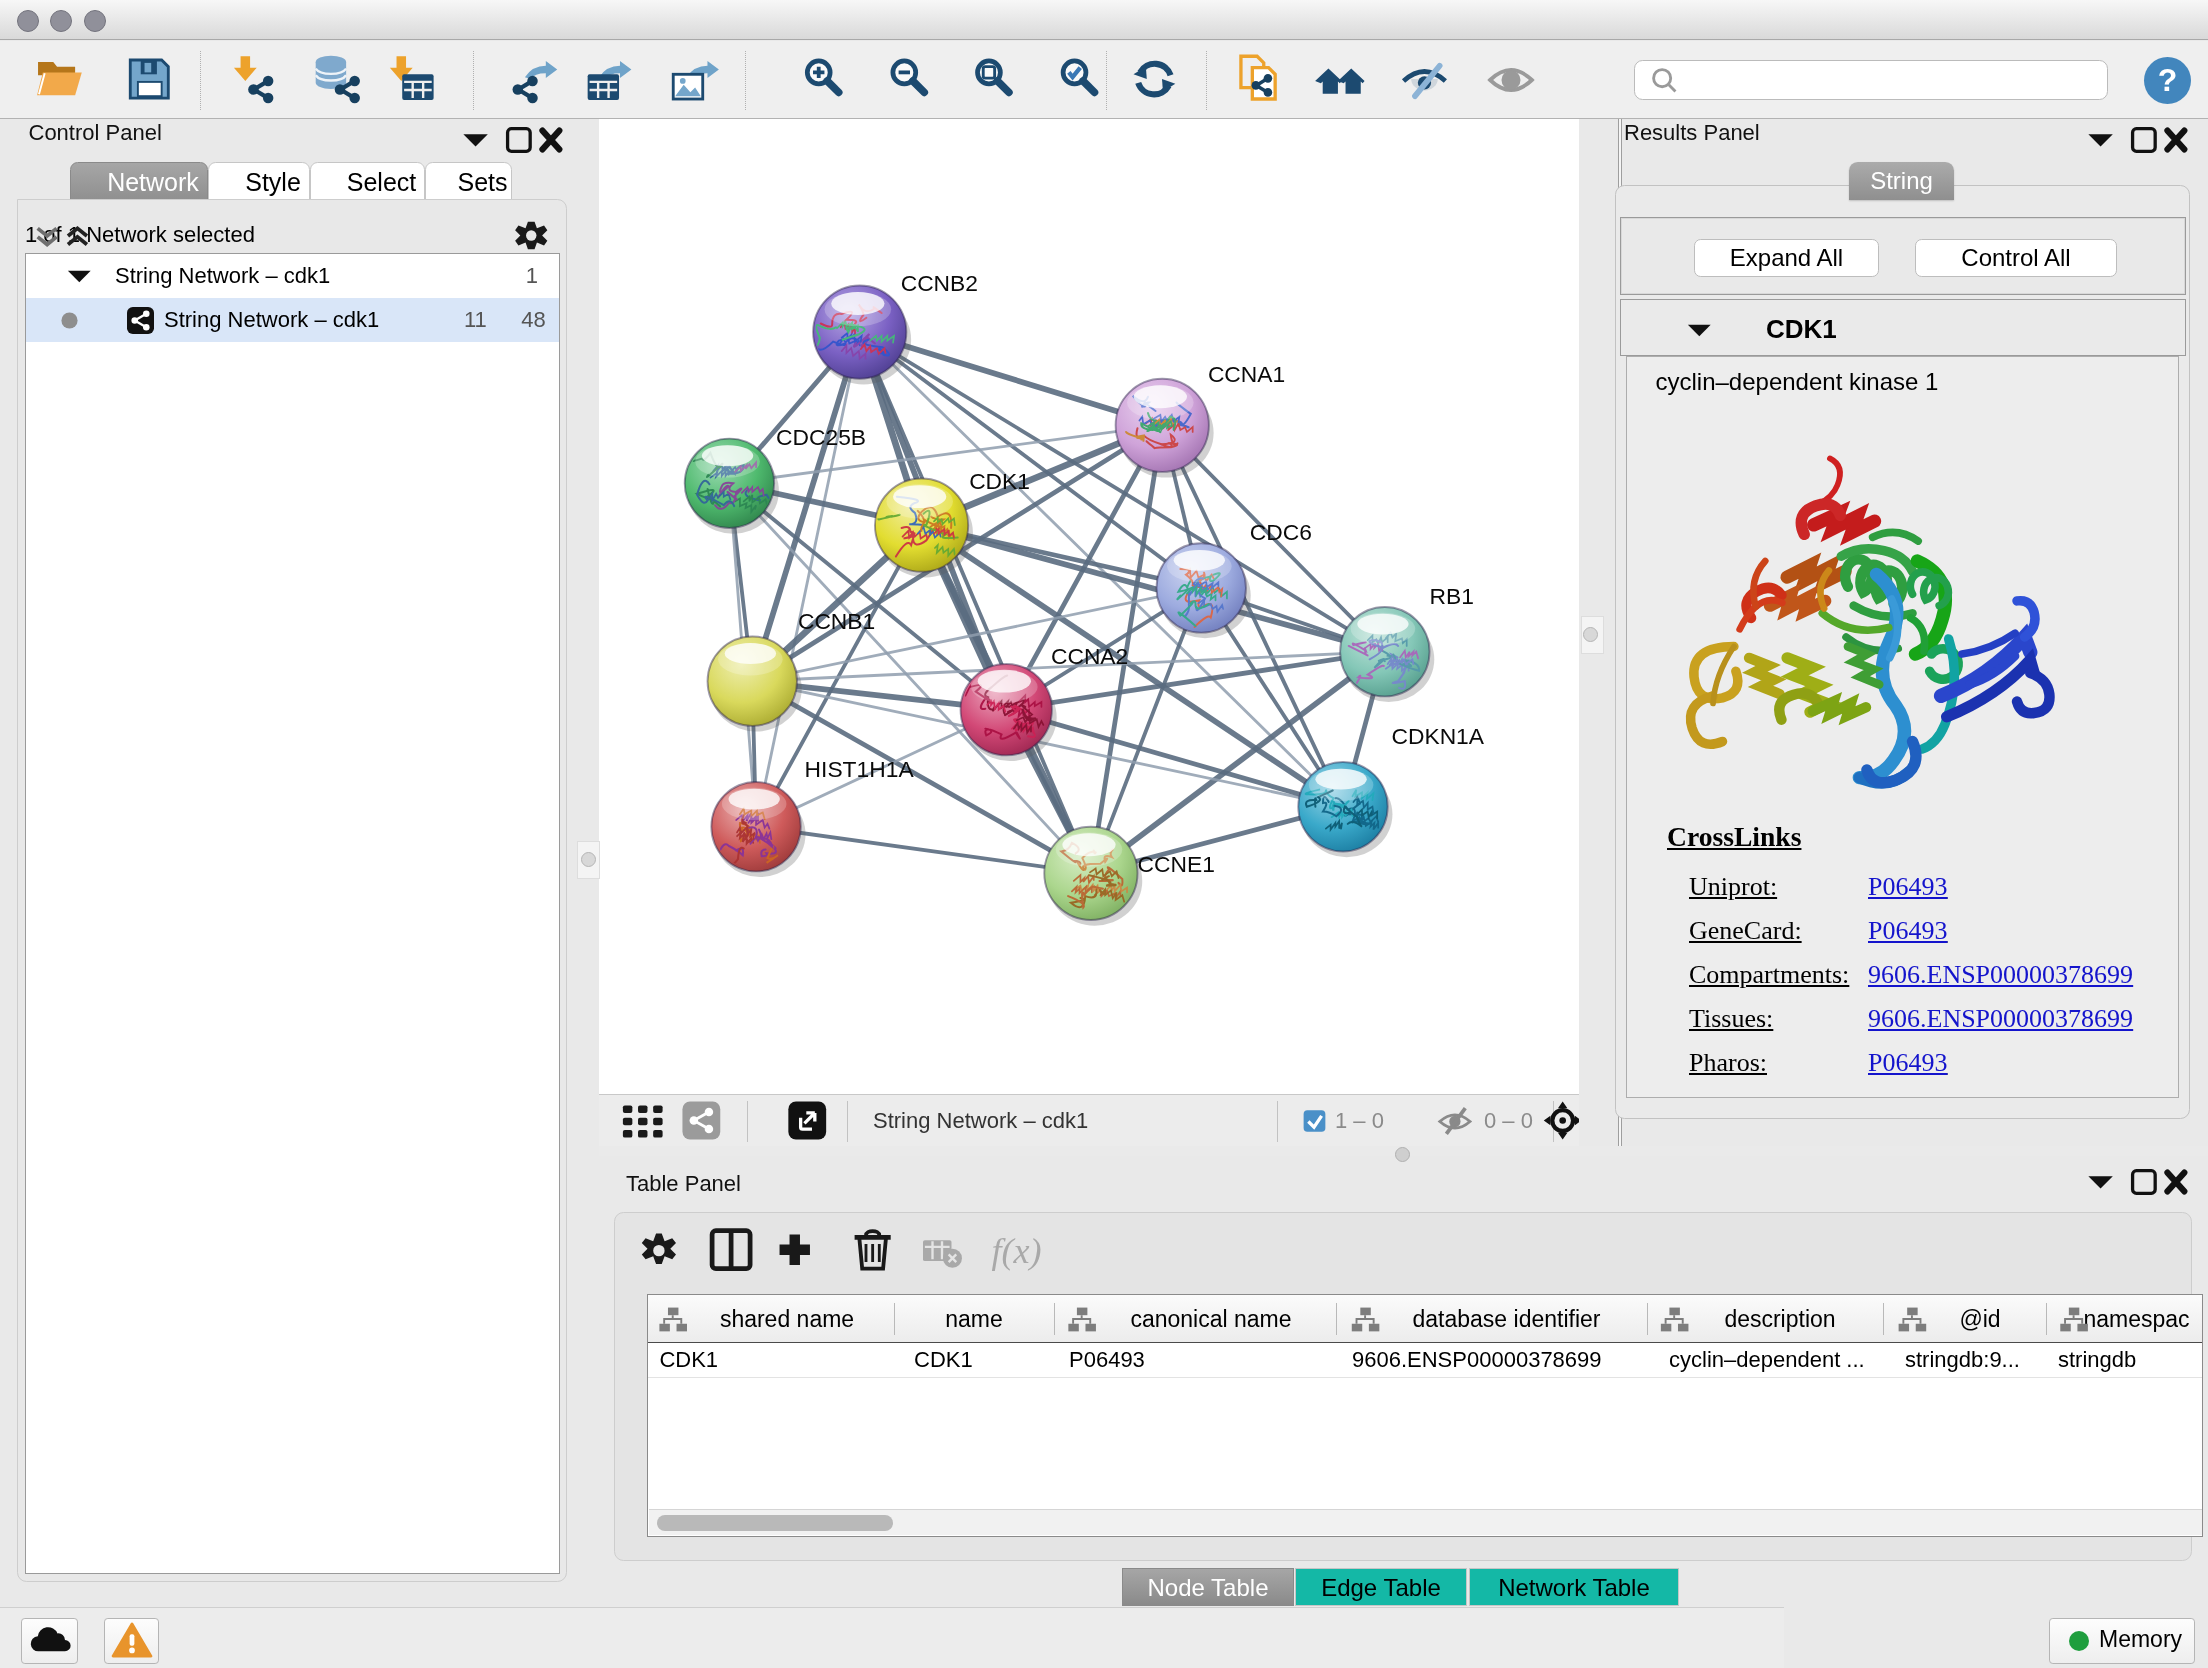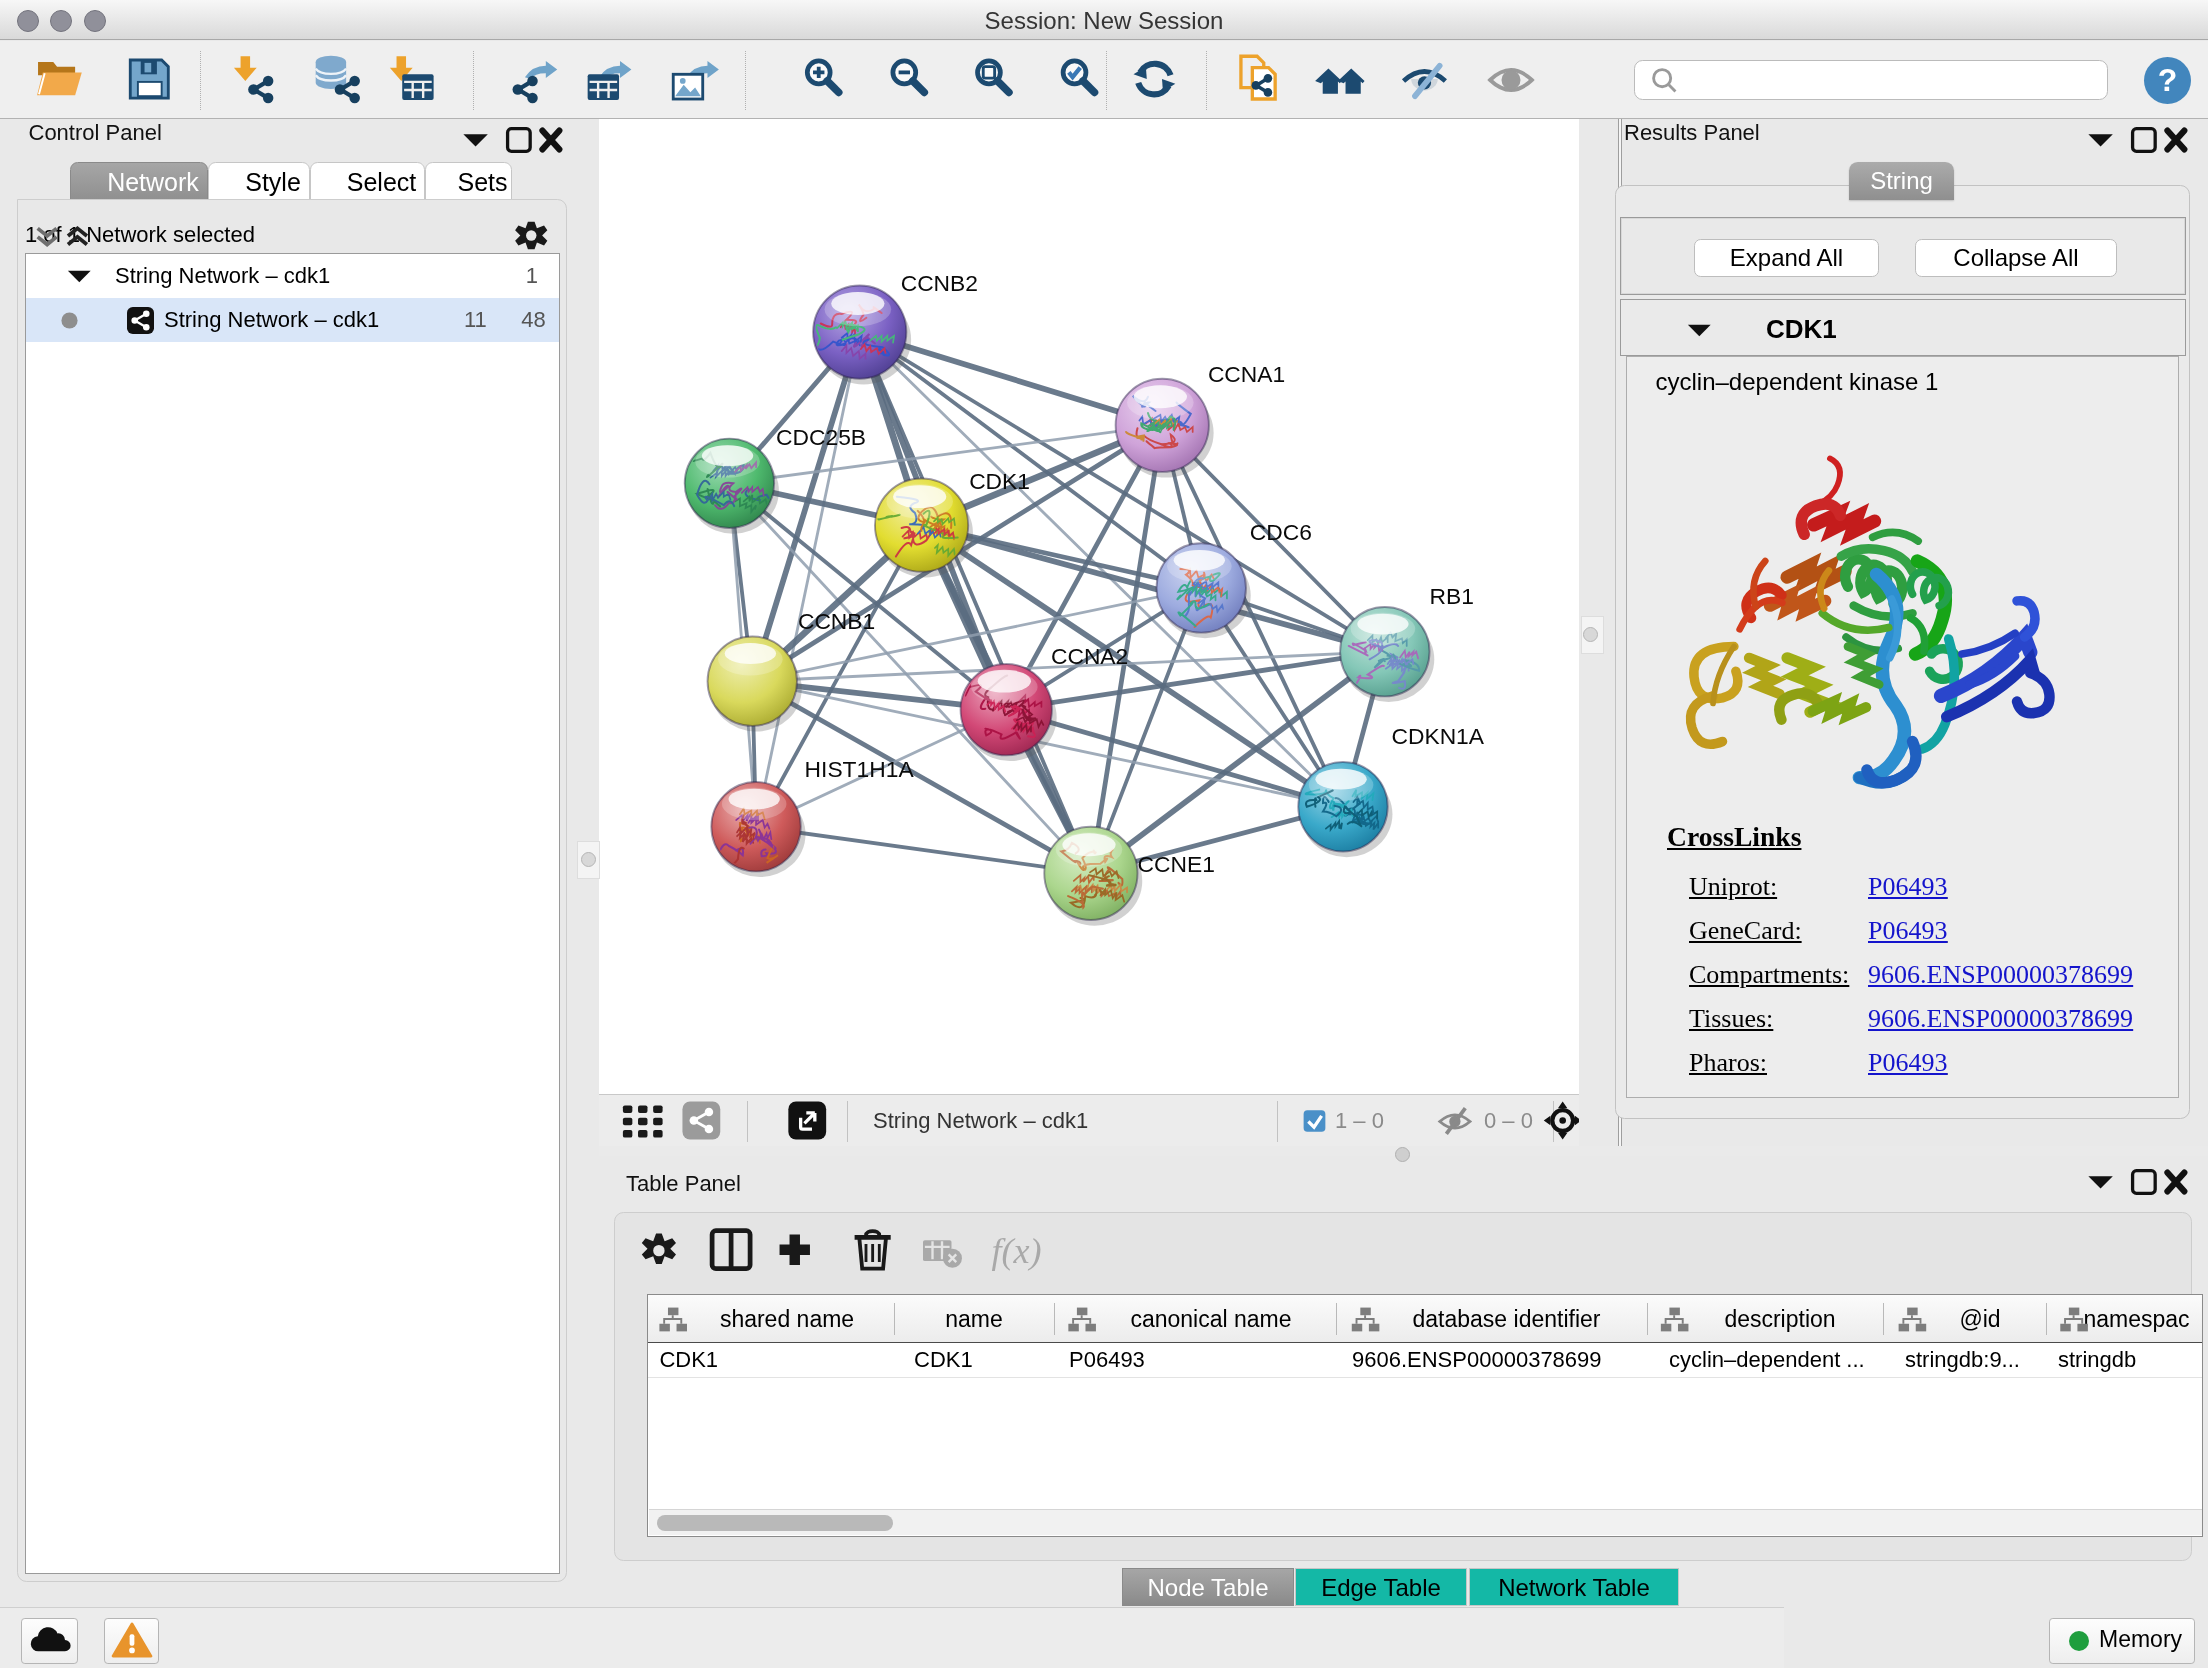--- a/index.html
+++ b/index.html
@@ -94,21 +94,20 @@
 .sbtn { position:absolute; top:9.5px; height:46px; background:linear-gradient(#fdfdfd,#eee);
   border:1px solid #b5b5b5; border-radius:3.8px; }
 </style>
 </head>
 <body>
 
 <div id="titlebar" class="abs">
   <div class="tlight" style="left:17px"></div>
   <div class="tlight" style="left:50px"></div>
   <div class="tlight" style="left:84px"></div>
-  <div id="title">Session: New Session</div>
 </div>
 
 <div id="toolbar" class="abs">
   <svg width="2208" height="78" viewBox="0 0 2322 82" style="position:absolute;left:0;top:0">
     <defs>
       <g id="shareg">
           <line x1="5" y1="13" x2="20" y2="4" stroke-width="4.5"></line>
           <line x1="5" y1="13" x2="20" y2="22" stroke-width="4.5"></line>
           <circle cx="4.5" cy="13" r="5.5" stroke="none"></circle>
           <circle cx="20" cy="4" r="5.5" stroke="none"></circle>
@@ -743,21 +742,21 @@
 <div class="abs phead" style="left:1624px;top:120px">Results Panel</div>
 <svg class="abs" width="114" height="32" style="left:2085px;top:124px" viewBox="0 0 120 34">
   <polygon points="3,11 29,11 16,24" fill="#111"></polygon>
   <rect x="50" y="5" width="24" height="24" rx="4" fill="none" stroke="#111" stroke-width="3.5"></rect>
   <path d="M87,7 L105,27 M105,7 L87,27" stroke="#111" stroke-width="6.5" stroke-linecap="round"></path>
 </svg>
 <div id="rp-outer" class="abs"></div>
 <div id="stringtab" class="abs">String</div>
 <div id="rp-btnbox" class="abs">
   <div class="rbtn" style="left:73px;width:185px">Expand All</div>
-  <div class="rbtn" style="left:294px;width:202px">Collapse All</div>
+  <div class="rbtn" style="left:294px;width:202px">Control All</div>
 </div>
 <div id="rp-cdk" class="abs">
   <svg width="28.5" height="19" viewBox="0 0 30 20" style="position:absolute;left:65px;top:21px">
       <polygon points="2,4 26,4 14,16" fill="#111"></polygon>
     </svg>
   <span style="position:absolute;left:145px;top:14.3px;font-size:26px;font-weight:bold">CDK1</span>
 </div>
 <div id="rp-content" class="abs">
   <div style="position:absolute;left:28.5px;top:11.4px;font-size:24px">cyclin–dependent kinase 1</div>
   <svg id="protein" width="553" height="399" viewBox="0 0 581 420" style="position:absolute;left:0;top:52px">

